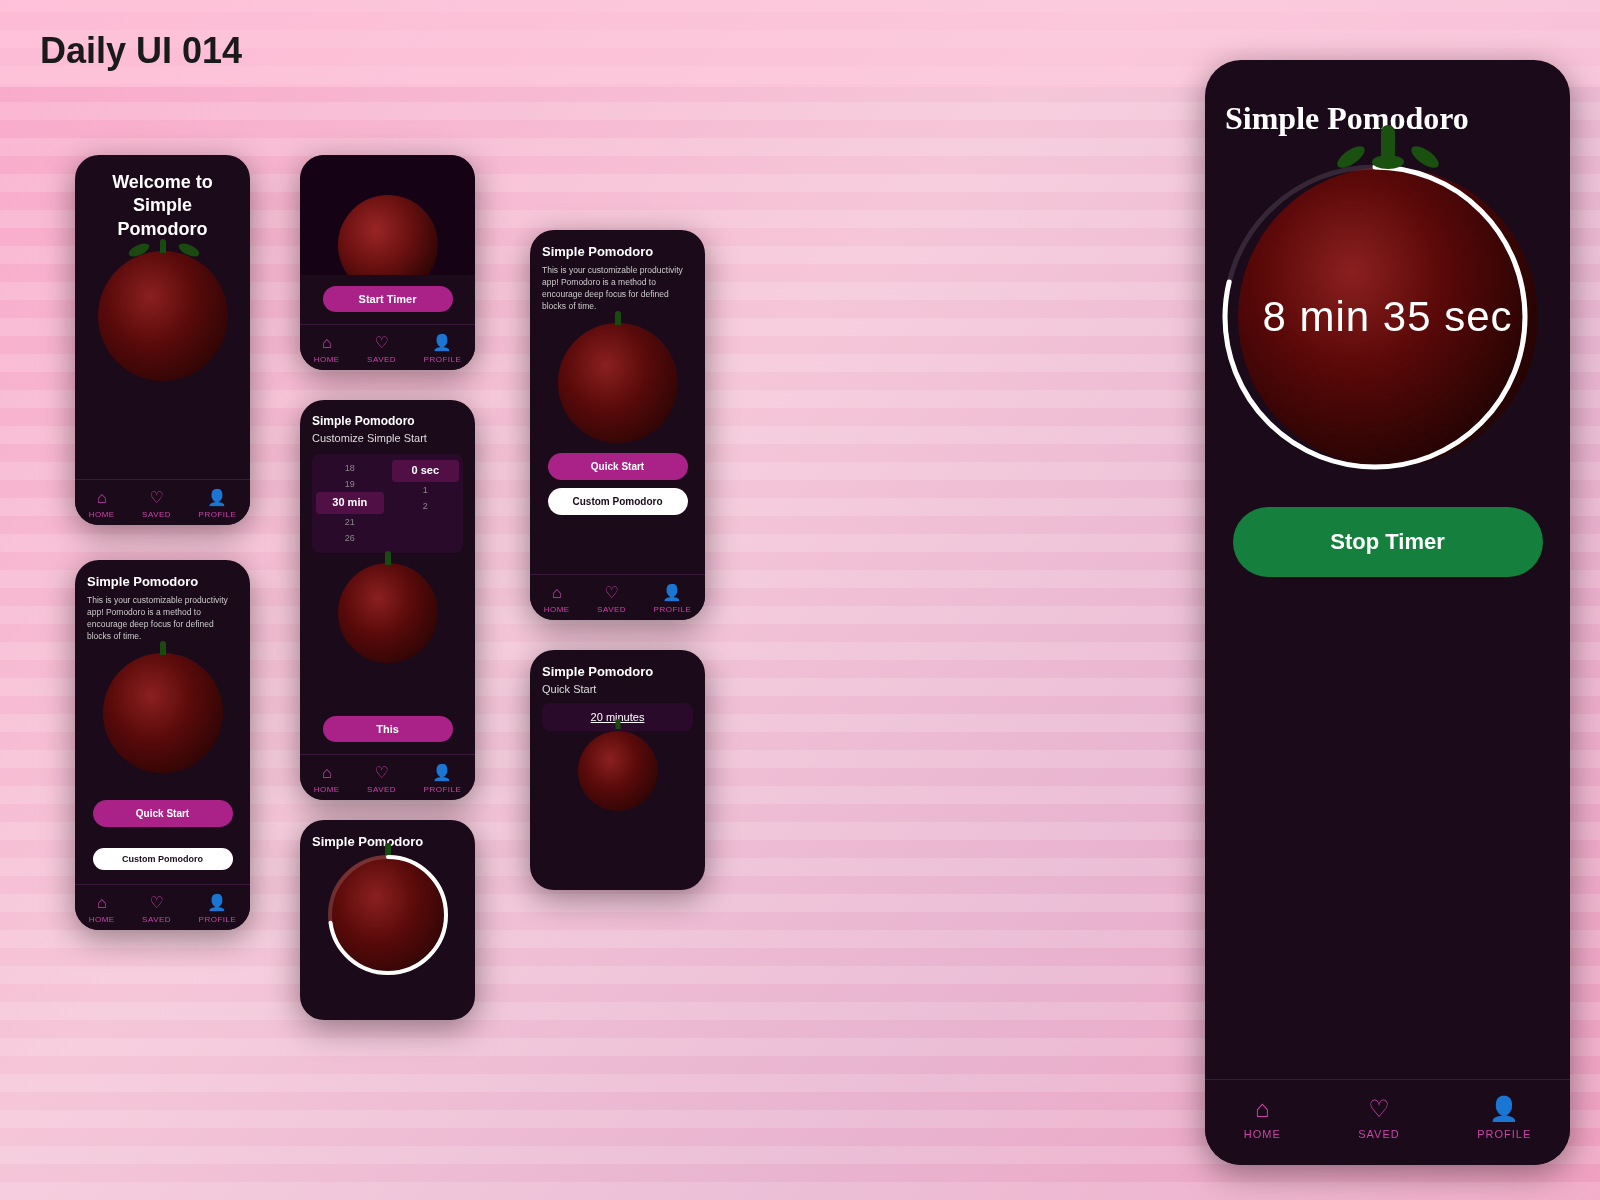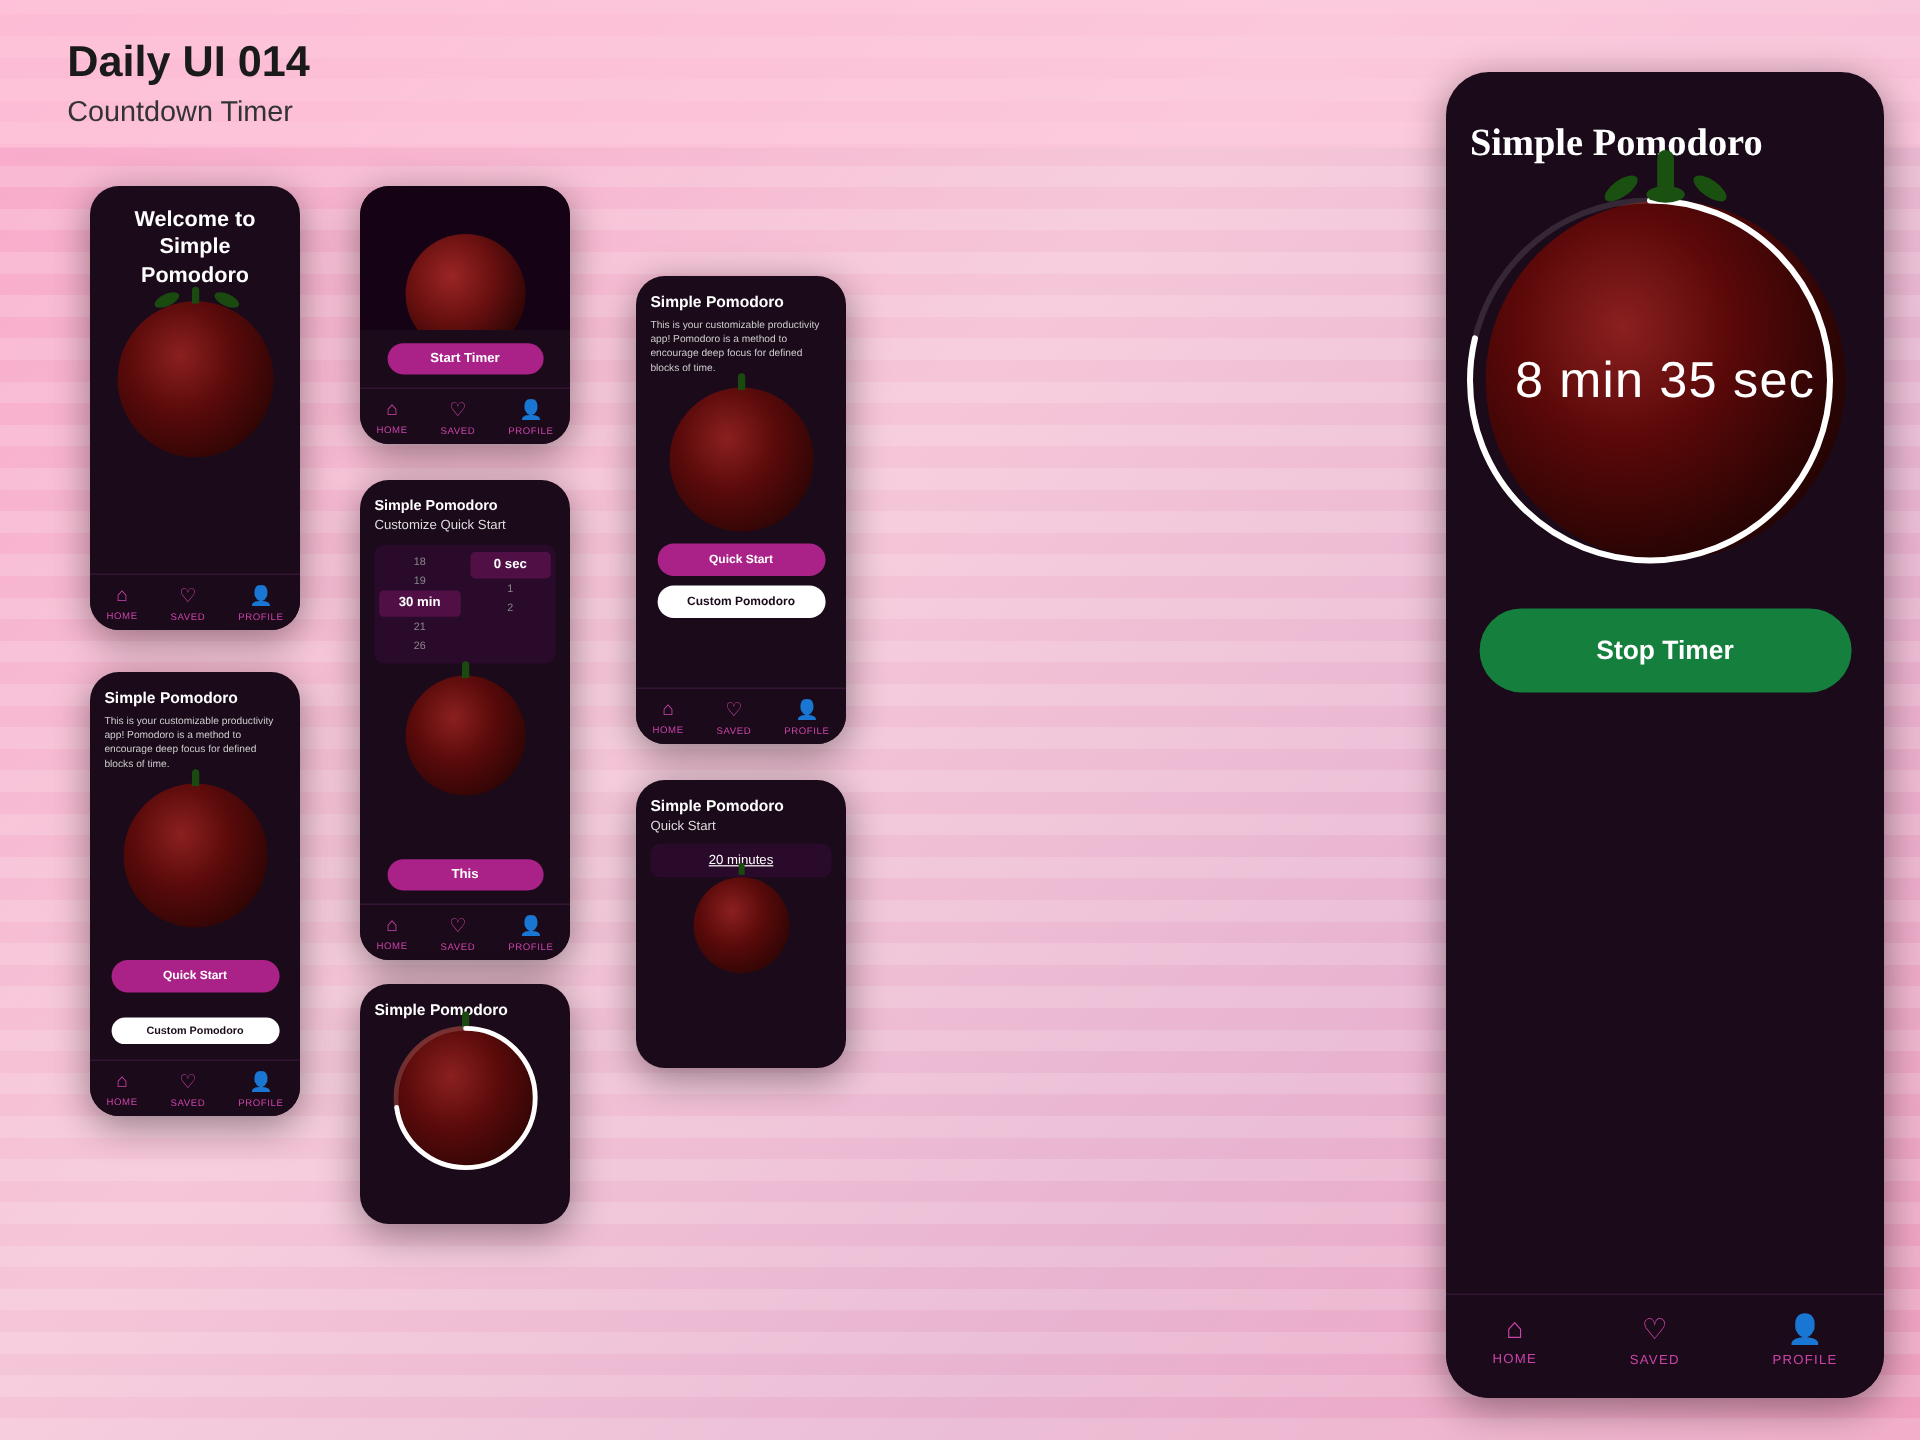--- a/index.html
+++ b/index.html
@@ -30,21 +30,21 @@
 
     .page-content {
       position: relative;
       z-index: 1;
       width: 100%;
       height: 100%;
     }
 
     
     .header {
-      padding: 30px 56px 15px;
+      padding: 30px 40px 15px;
       background: rgba(255,200,220,0.6);
     }
     .header-title {
       font-size: 36px;
       font-weight: 900;
       color: #1a1a1a;
       font-family: Arial, sans-serif;
     }
     .header-subtitle {
       font-size: 24px;
@@ -571,21 +571,20 @@
       height: 136px;
     }
   </style>
 </head>
 <body>
 
 <div class="page-content">
 
   <div class="header">
     <div class="header-title">Daily UI 014</div>
-    <div class="header-subtitle">Countdown Timer</div>
   </div>
 
   <div class="phone phone-1">
     <div class="phone-content">
       <div class="welcome-title">Welcome to Simple<br>Pomodoro</div>
       <div class="tomato-circle">
         <div class="tomato-stem"></div>
         <div class="tomato-leaf" style="width:22px;height:10px;top:-6px;left:30px;transform:rotate(-25deg);"></div>
         <div class="tomato-leaf" style="width:22px;height:10px;top:-6px;right:28px;transform:rotate(25deg);"></div>
       </div>
@@ -623,21 +622,21 @@
       <div class="nav-item">
         <span class="nav-icon">👤</span>
         <span class="nav-label">PROFILE</span>
       </div>
     </div>
   </div>
 
   <div class="phone phone-3">
     <div class="phone-content">
       <div class="app-title">Simple Pomodoro</div>
-      <div class="section-title">Customize Quick Start</div>
+      <div class="section-title">Customize Simple Start</div>
       <div class="picker-container">
         <div class="picker-col">
           <div class="picker-row">18</div>
           <div class="picker-row">19</div>
           <div class="picker-row active">30 min</div>
           <div class="picker-row">21</div>
           <div class="picker-row">26</div>
         </div>
         <div class="picker-col">
           <div class="picker-row"> </div>

